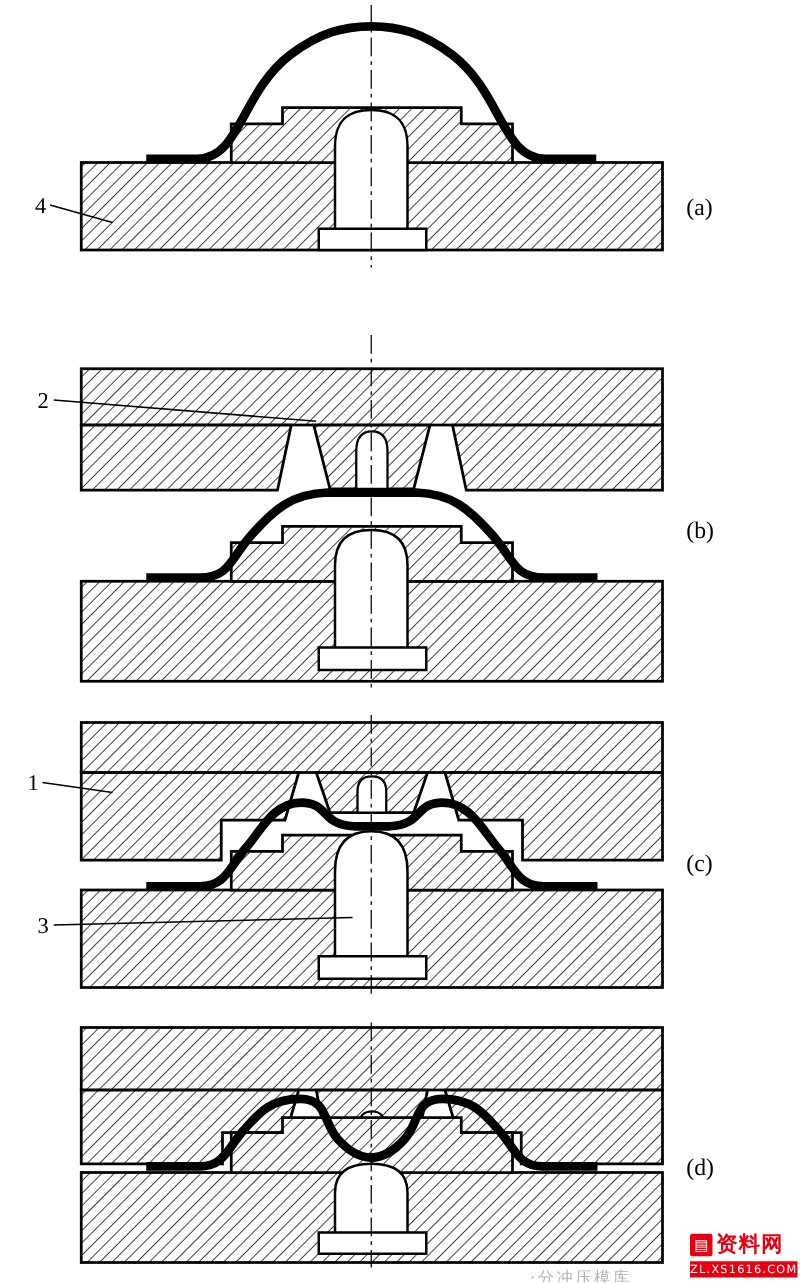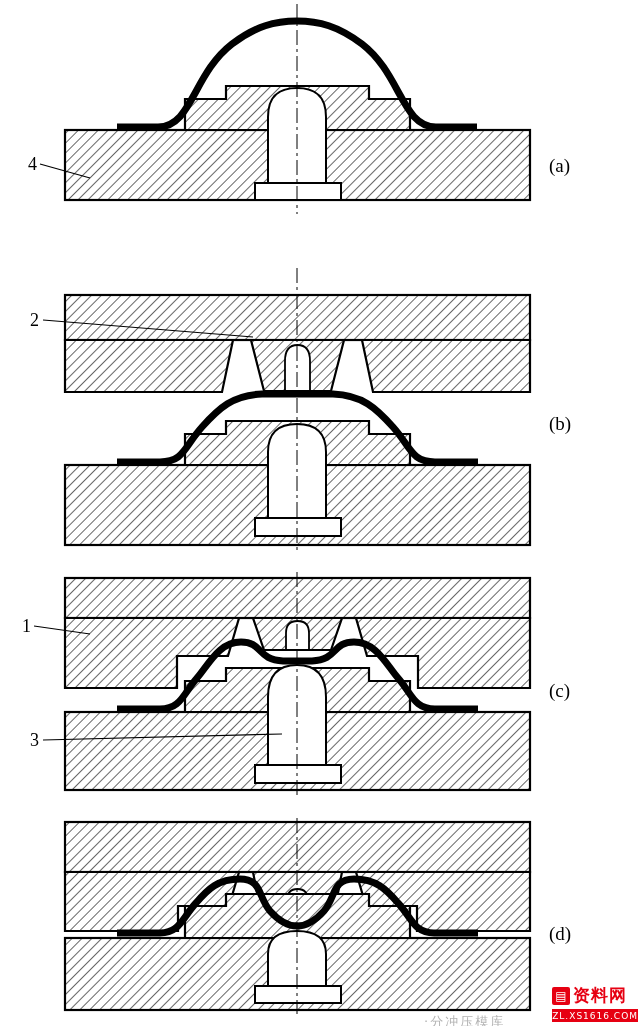--- a/index.html
+++ b/index.html
@@ -33,21 +33,21 @@
     background:#e60012;color:#fff;
     font-size:12px;line-height:1;border-radius:2px;
   }
   .logo-name{
     color:#e60012;font-weight:bold;font-size:17px;letter-spacing:1px;
   }
   .logo-url{
     margin-top:2px;
     background:#e60012;color:#ffffff;
     font-size:9px;letter-spacing:1px;
-    text-align:right;padding:2px 0 1px 0;
+    text-align:center;padding:2px 0 1px 0;
   }
   text{font-family:"Liberation Serif","DejaVu Serif",serif;}
 </style>
 </head>
 <body>
 
 <div class="page">
 
   <svg class="diagram-svg" width="640" height="1026" viewBox="0 0 640 1026">
     <defs>

